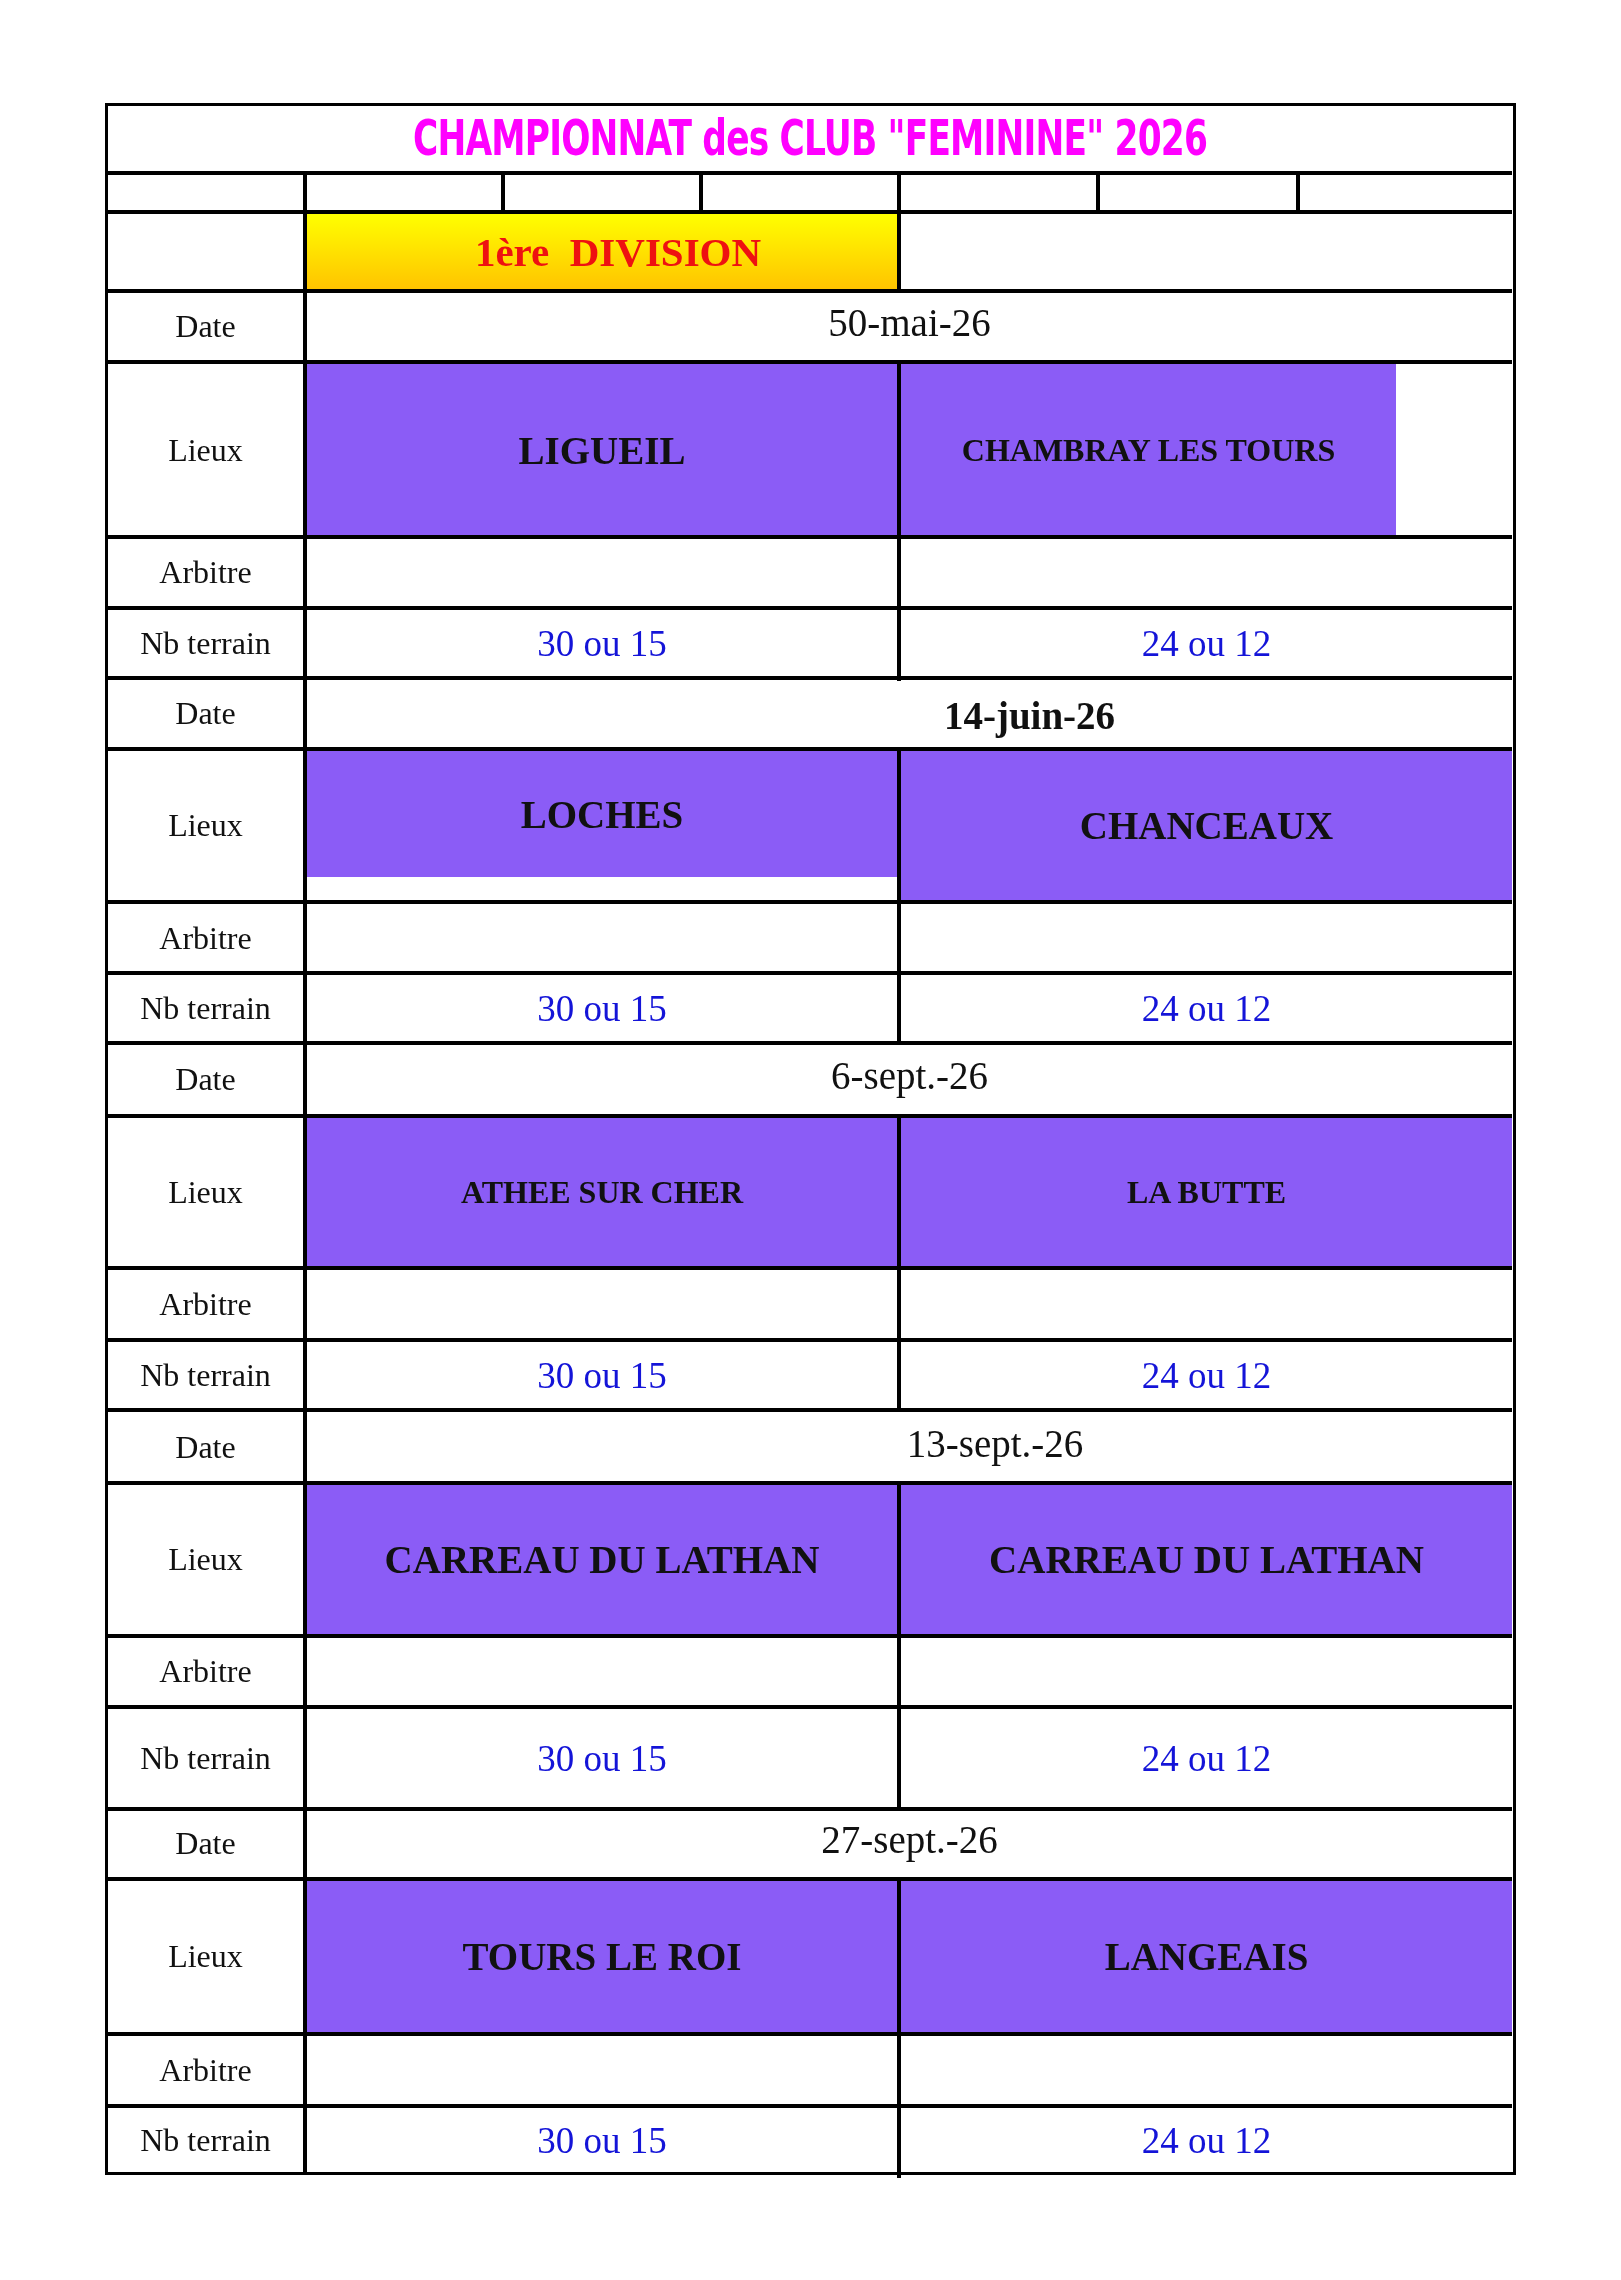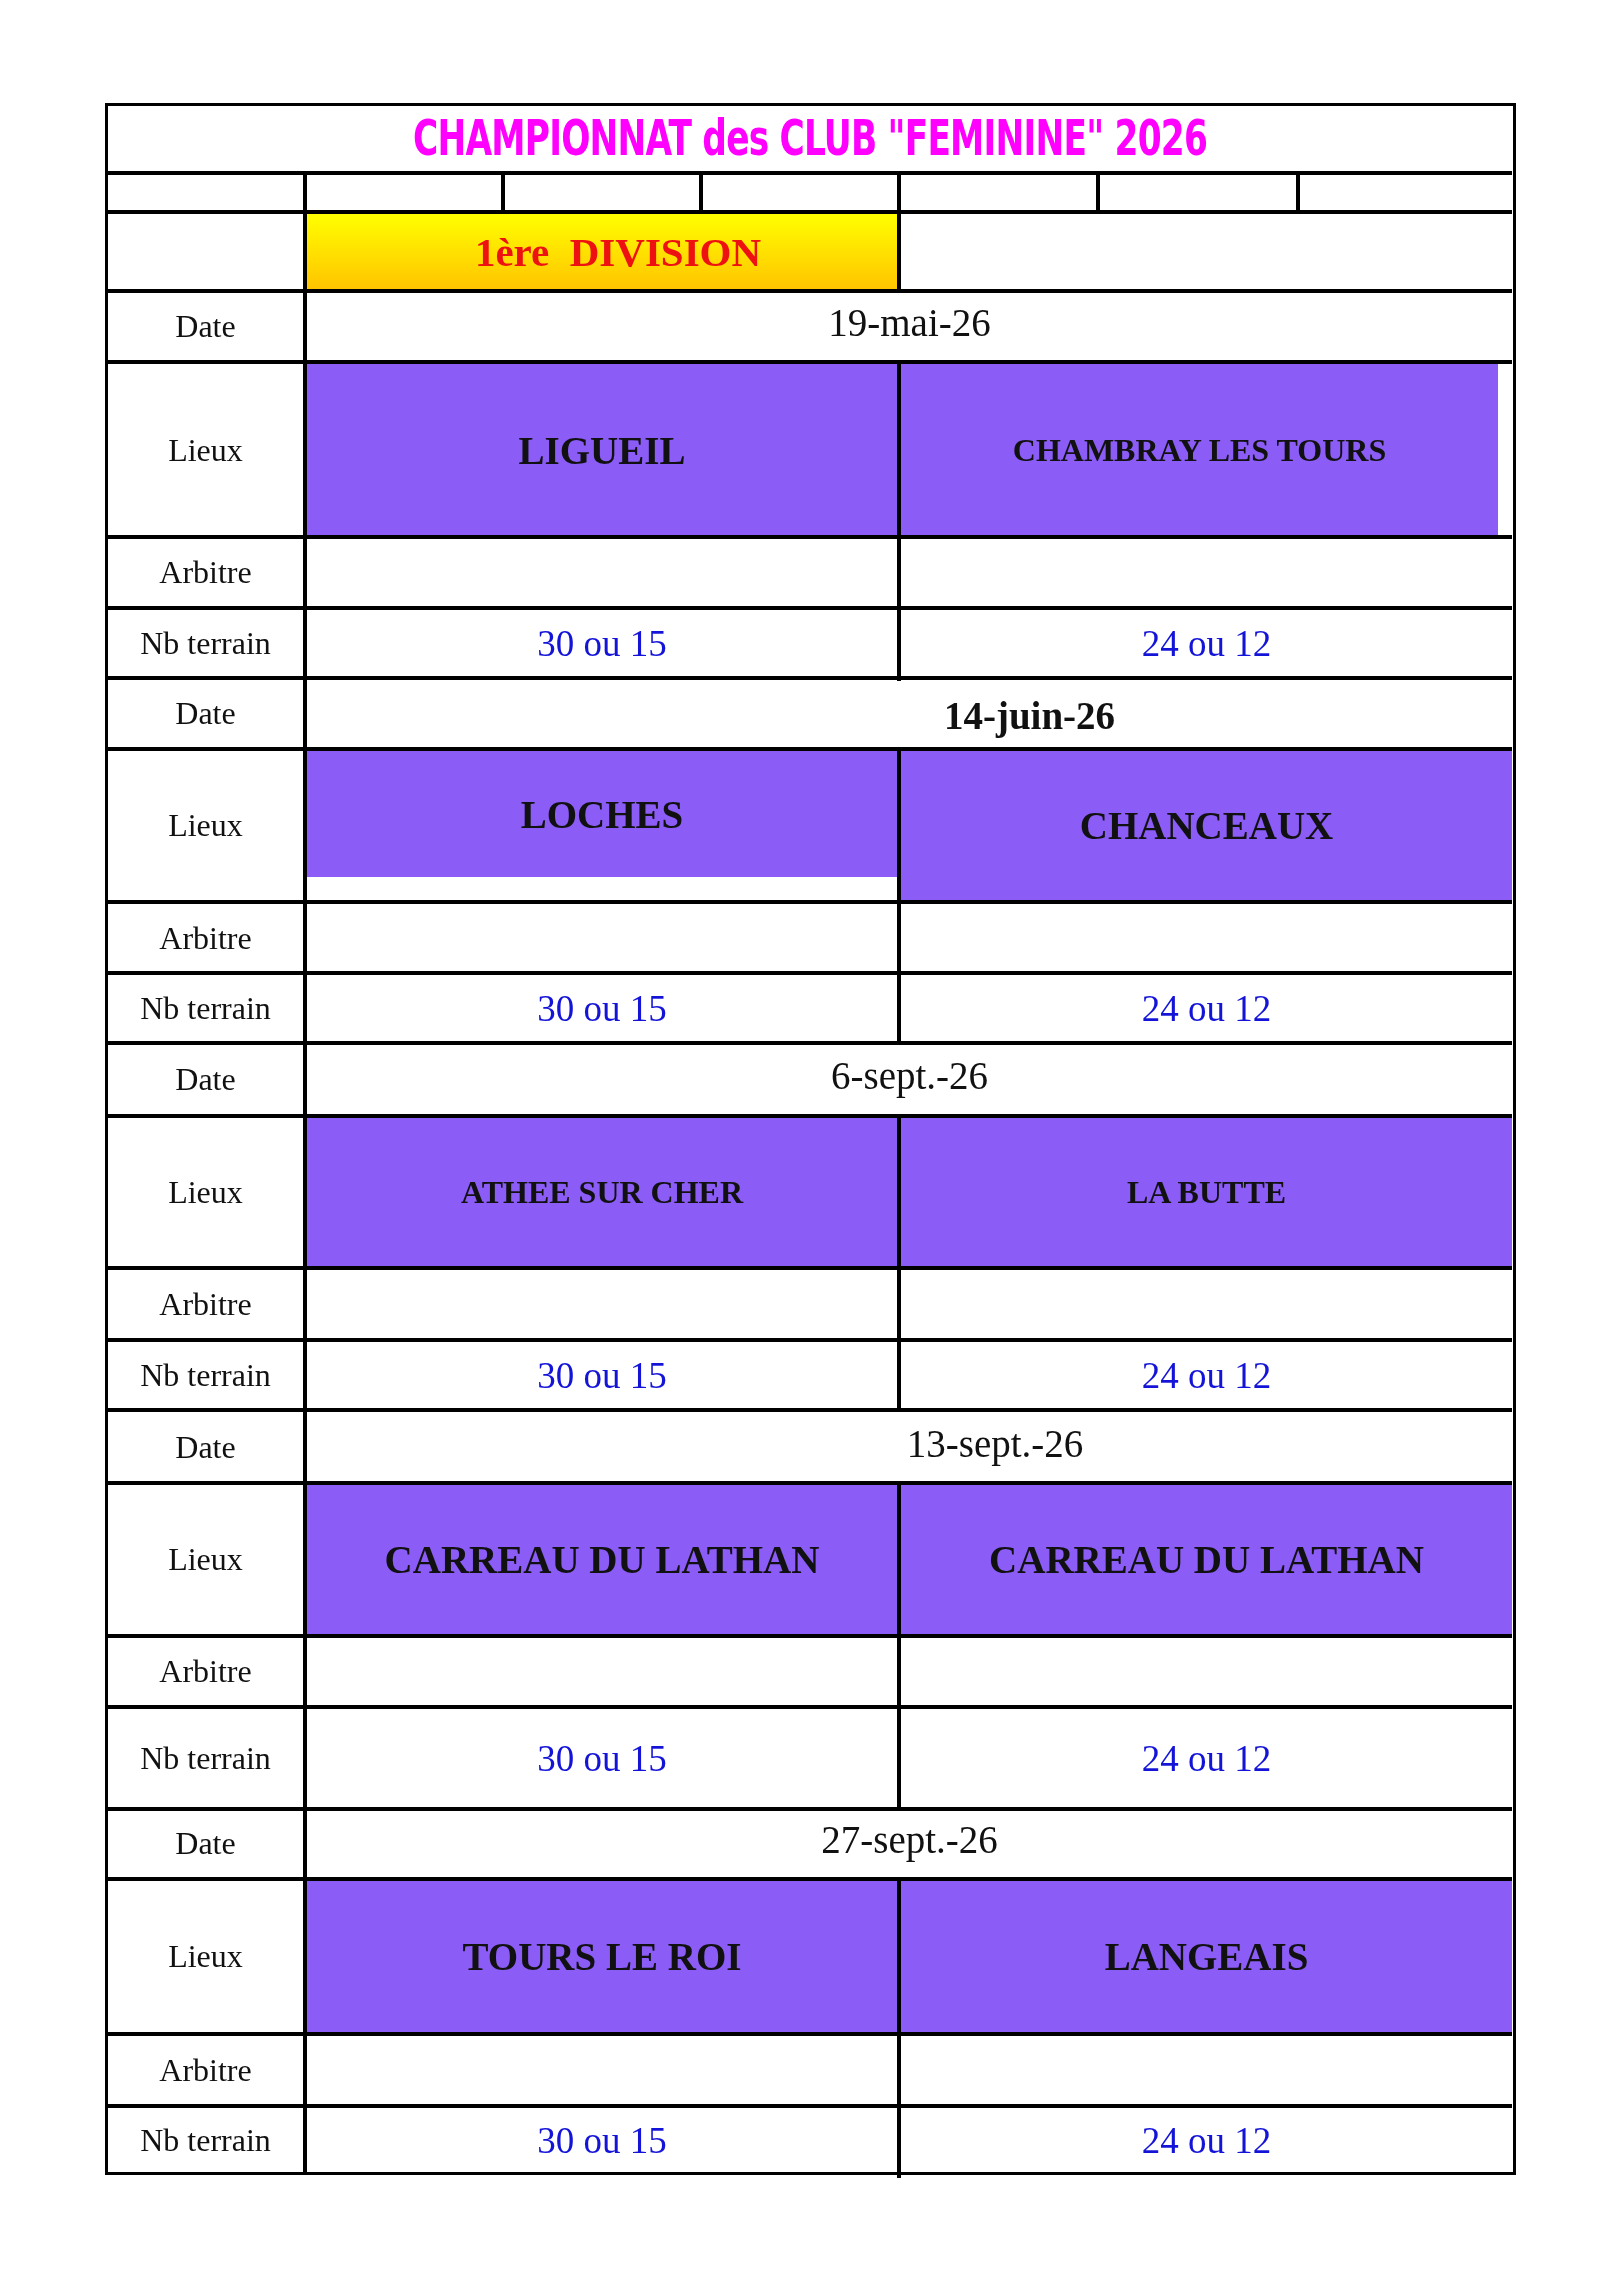--- a/index.html
+++ b/index.html
@@ -46,26 +46,26 @@
   <div class="vline" style="left:195px;top:108px;height:79px;"></div>
   <div class="cell div1" style="left:199px;top:108px;width:590px;height:75px;">
     <span class="divtxt" style="color:#ee1111;">1ère  DIVISION</span>
   </div>
   <div class="vline" style="left:789px;top:108px;height:79px;"></div>
   <div class="hline" style="top:183px;width:1404px;"></div>
 
   <div id="rounds">
       <div>
     <div class="cell label" style="left: 0px; top: 187px; width: 195px; height: 67px;">Date</div>
-    <div class="cell date" style="left: 199px; top: 187px; width: 1205px; height: 67px;">19-mai-26</div>
+    <div class="cell date" style="left: 199px; top: 187px; width: 1205px; height: 67px;">50-mai-26</div>
     <div class="hline" style="top: 254px; width: 1404px;"></div>
     <div class="cell label" style="left: 0px; top: 258px; width: 195px; height: 172px;">Lieux</div>
     <div class="cell venue v-lg" style="left: 199px; top: 258px; width: 590px; height: 172px;">LIGUEIL</div>
     <div class="vline" style="left: 789px; top: 258px; height: 175px;"></div>
-    <div class="cell venue v-sm" style="left: 793px; top: 258px; width: 597px; height: 172px;">CHAMBRAY LES TOURS</div>
+    <div class="cell venue v-sm" style="left: 793px; top: 258px; width: 495px; height: 172px;">CHAMBRAY LES TOURS</div>
     <div class="hline" style="top: 429px; width: 1404px;"></div>
     <div class="cell label" style="left: 0px; top: 433px; width: 195px; height: 67px;">Arbitre</div>
     <div class="cell" style="left: 199px; top: 433px; width: 590px; height: 67px;"></div>
     <div class="vline" style="left: 789px; top: 433px; height: 71px;"></div>
     <div class="cell" style="left: 793px; top: 433px; width: 611px; height: 67px;"></div>
     <div class="hline" style="top: 500px; width: 1404px;"></div>
     <div class="cell label" style="left: 0px; top: 504px; width: 195px; height: 67px;">Nb terrain</div>
     <div class="cell nb" style="left: 199px; top: 504px; width: 590px; height: 67px;">30 ou 15</div>
     <div class="vline" style="left: 789px; top: 504px; height: 71px;"></div>
     <div class="cell nb" style="left: 793px; top: 504px; width: 611px; height: 67px;">24 ou 12</div>

